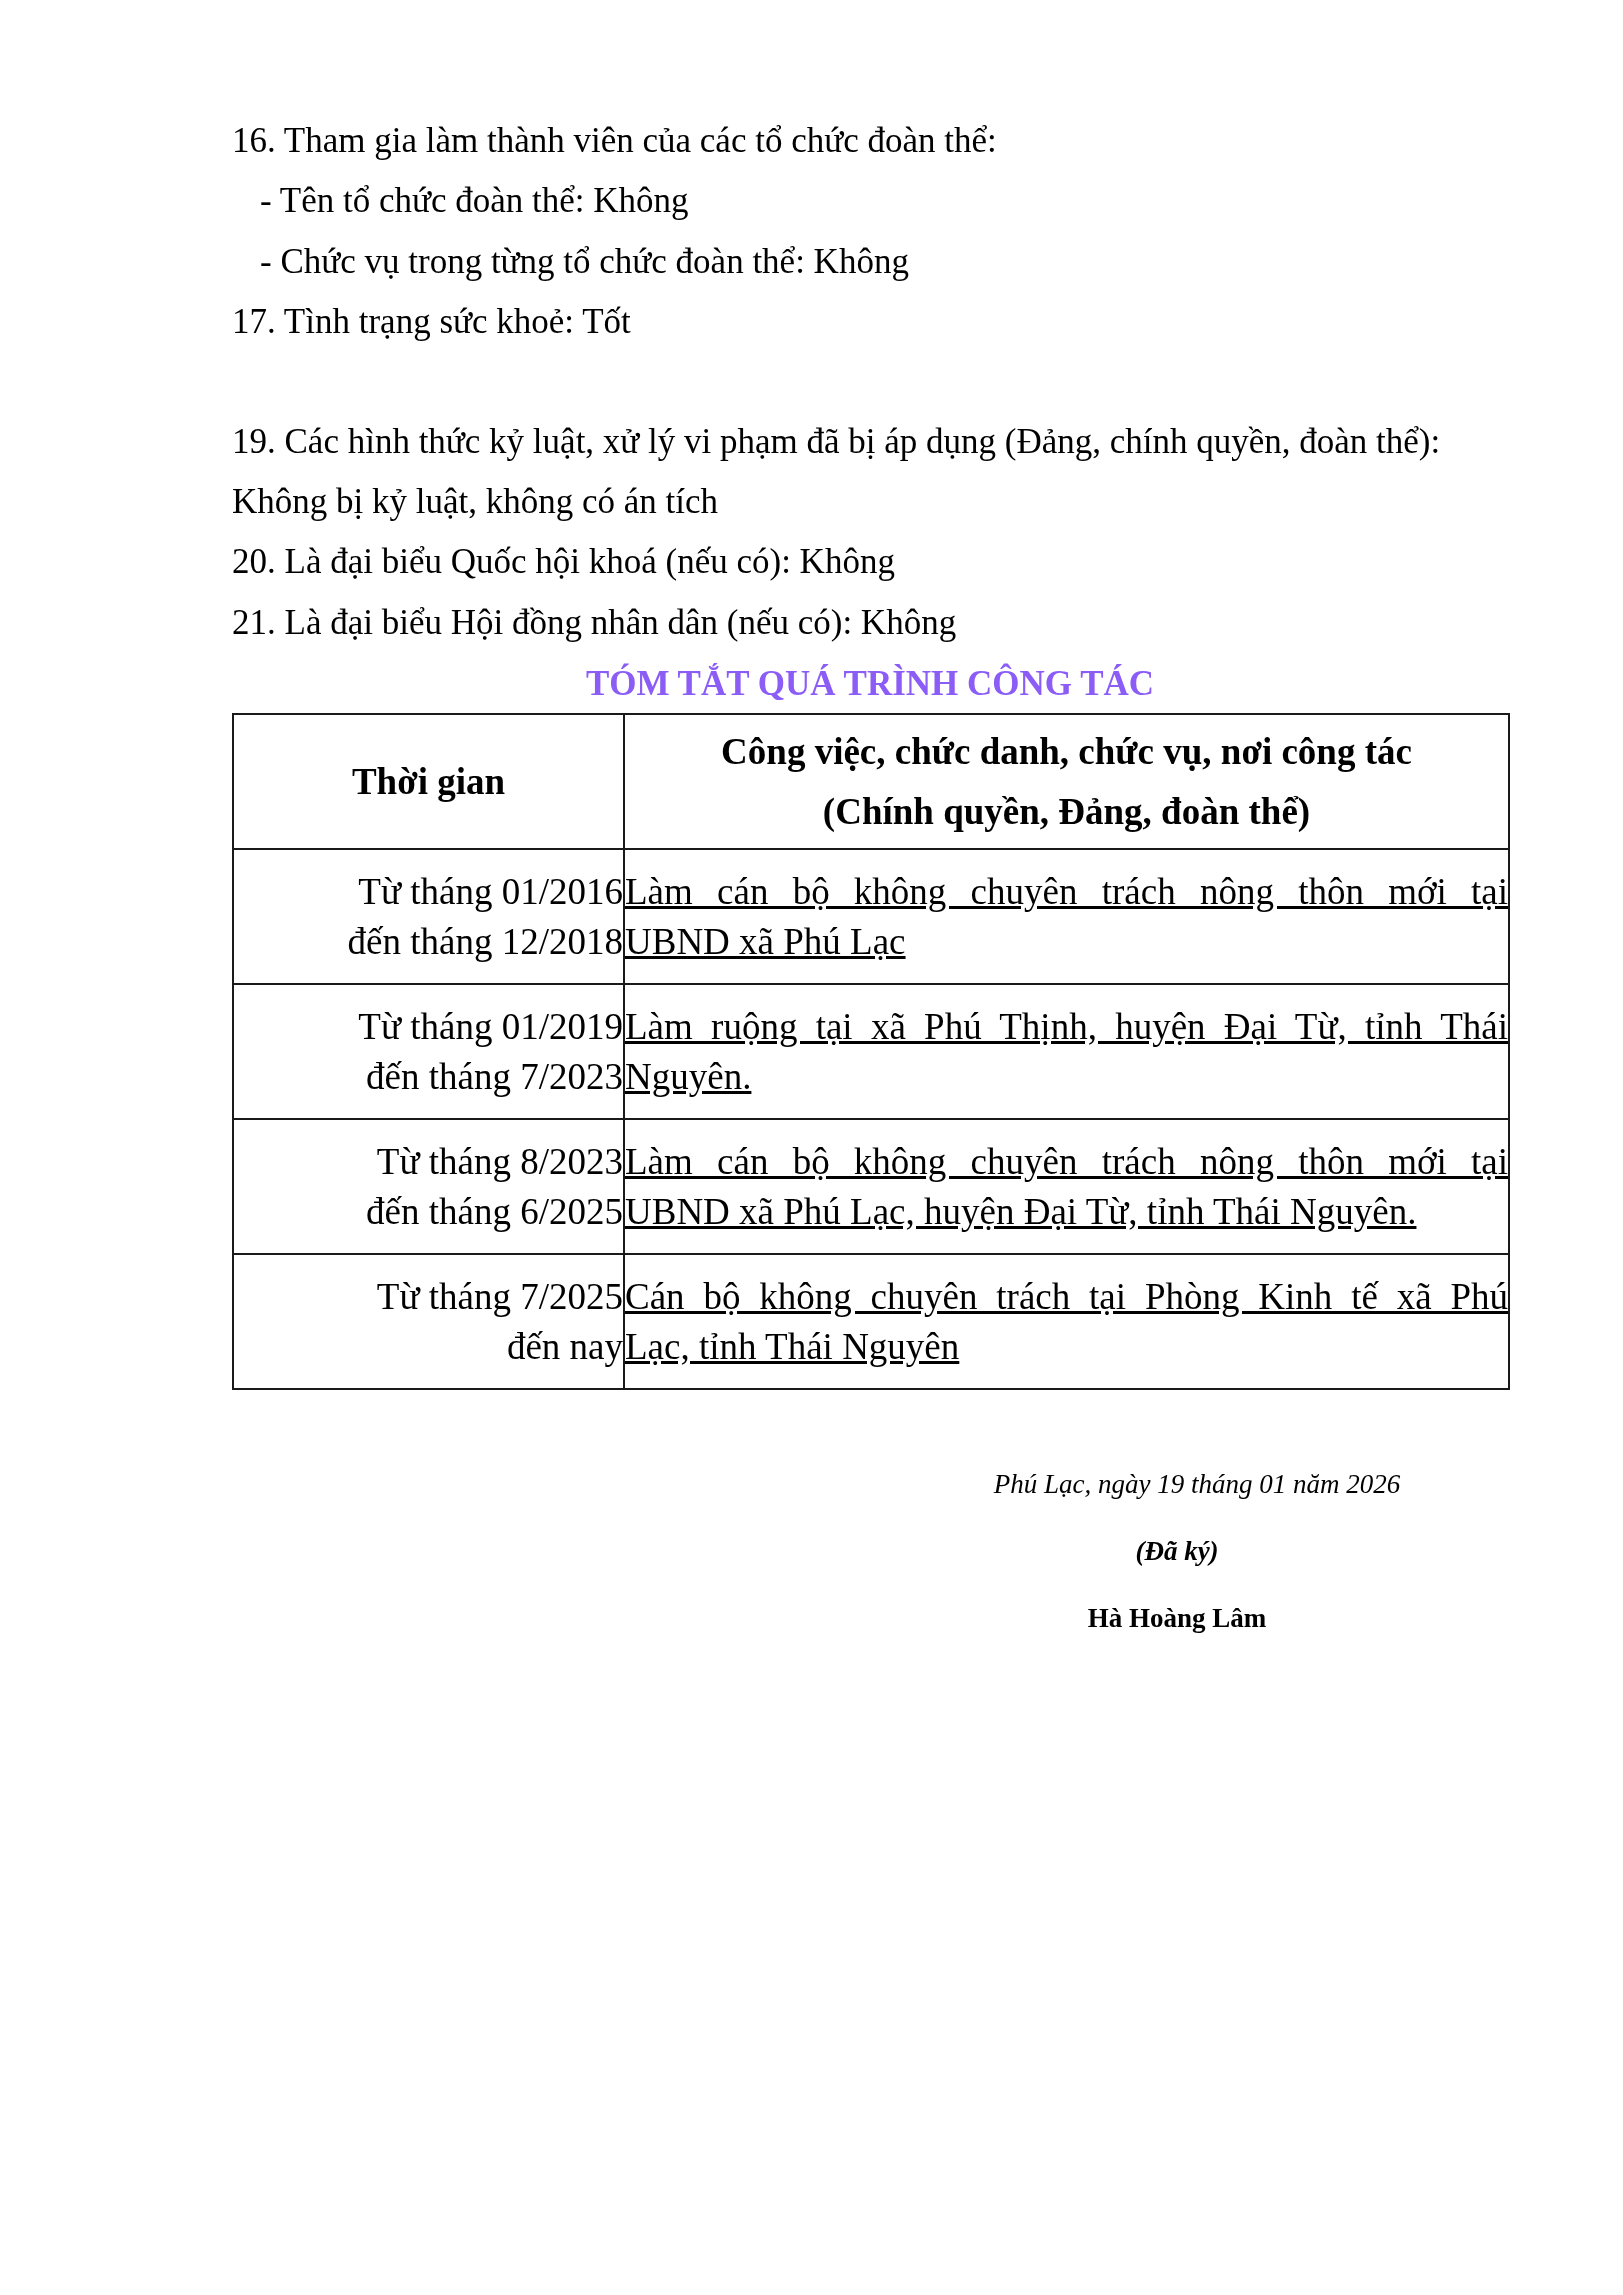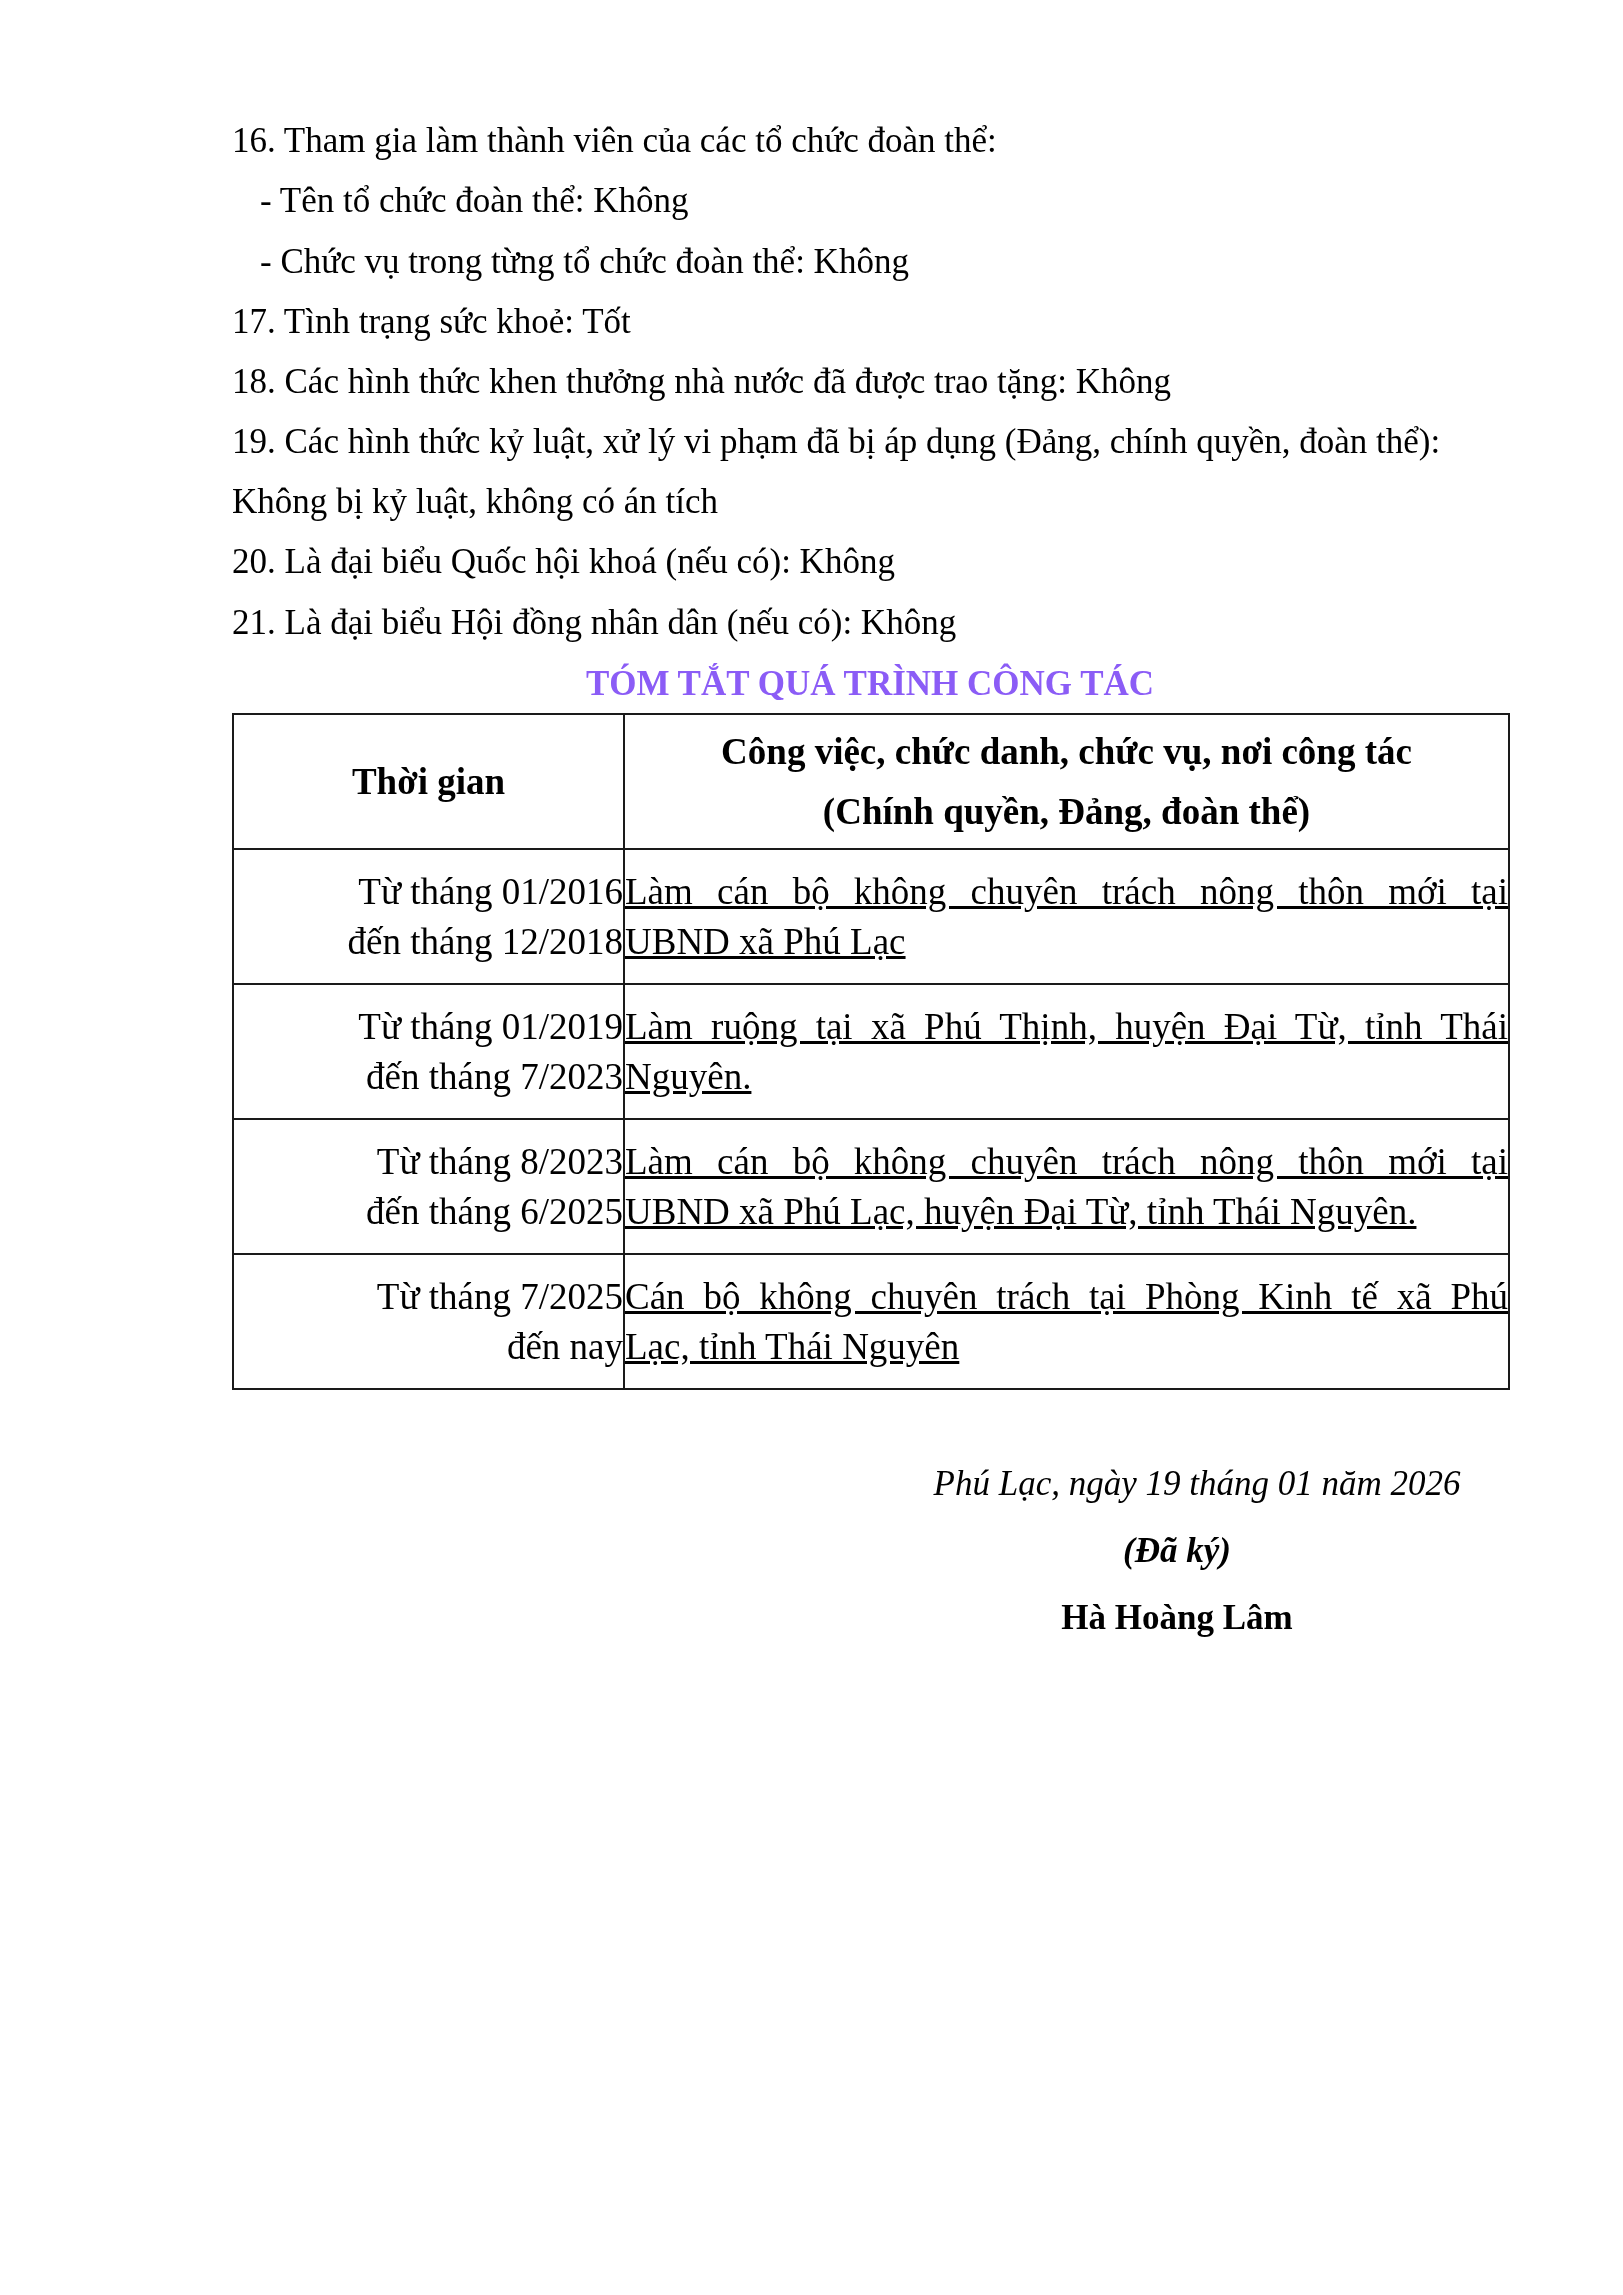--- a/index.html
+++ b/index.html
@@ -31,36 +31,35 @@
   table.career col.c2 { width: 885px; }
   table.career th {
     height: 133px; font-weight: bold; text-align: center; line-height: 60px;
   }
   table.career td { height: 133px; vertical-align: middle; line-height: 50px; }
   td.time { text-align: right; }
   td.desc { text-align: justify; padding: 0 14.4px 0 14.4px; text-decoration: underline; }
   td.desc span { display: block; text-align-last: left; }
   .sig {
     position: absolute; left: 850px; width: 654px; text-align: center;
-    font-size: 35px; line-height: 60px;
+    font-size: 27px; line-height: 60px;
   }
   .sig-date { top: 1454px; font-style: italic; left: 870px; }
   .sig-status { top: 1521px; font-style: italic; font-weight: bold; left: 850px; width: 654px; }
   .sig-name { top: 1588px; font-weight: bold; left: 850px; width: 654px; }
 </style>
 </head>
 <body>
 
 <div class="page">
 
   <div class="line" style="top:111px;">16. Tham gia làm thành viên của các tổ chức đoàn thể:</div>
   <div class="line indent" style="top:171px;">- Tên tổ chức đoàn thể: Không</div>
   <div class="line indent" style="top:232px;">- Chức vụ trong từng tổ chức đoàn thể: Không</div>
   <div class="line" style="top:292px;text-align:right;">17. Tình trạng sức khoẻ: Tốt</div>
-  <div class="line" style="top:352px;">18. Các hình thức khen thưởng nhà nước đã được trao tặng: Không</div>
   <div class="line" style="top:412px;">19. Các hình thức kỷ luật, xử lý vi phạm đã bị áp dụng (Đảng, chính quyền, đoàn thể):</div>
   <div class="line" style="top:472px;">Không bị kỷ luật, không có án tích</div>
   <div class="line" style="top:532px;">20. Là đại biểu Quốc hội khoá (nếu có): Không</div>
   <div class="line" style="top:593px;">21. Là đại biểu Hội đồng nhân dân (nếu có): Không</div>
 
   <div class="section-title">TÓM TẮT QUÁ TRÌNH CÔNG TÁC</div>
 
   <table class="career">
     <colgroup>
         <col class="c1">

